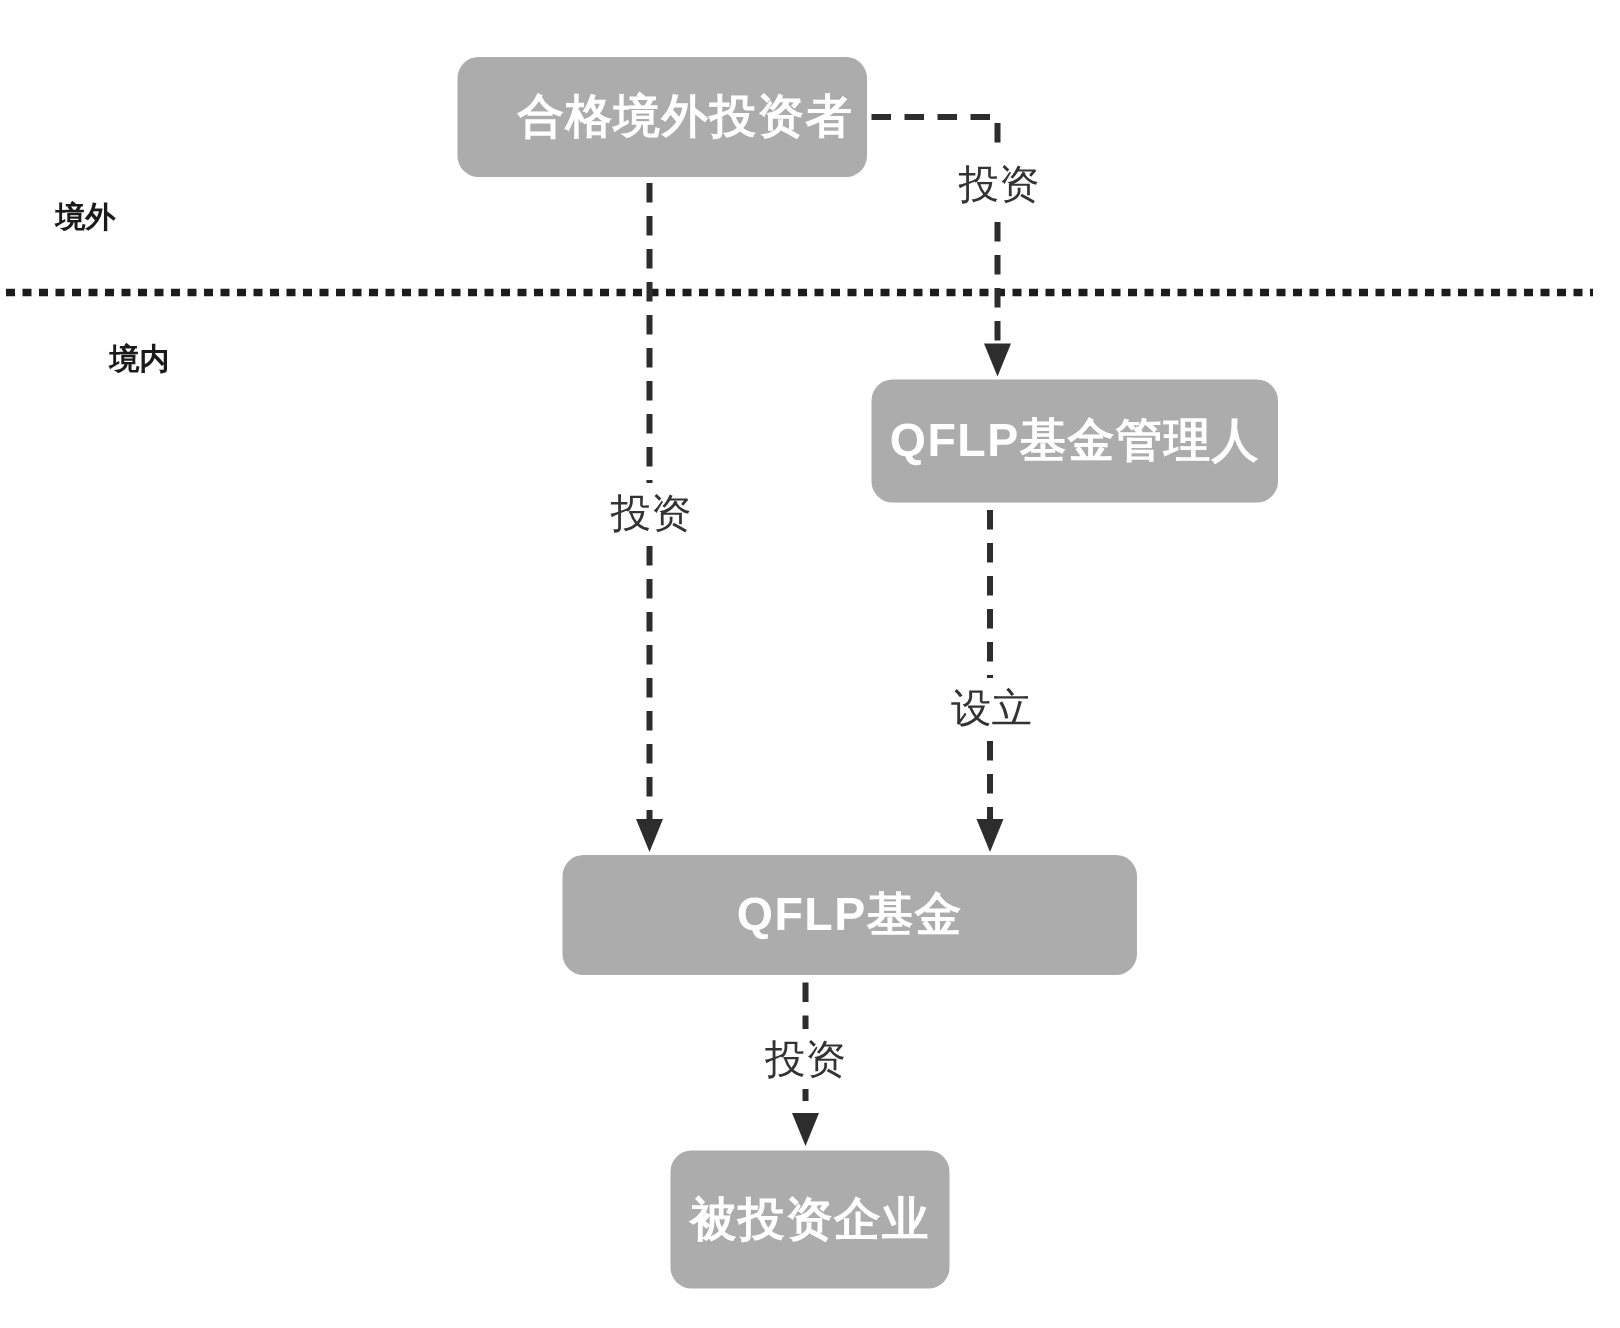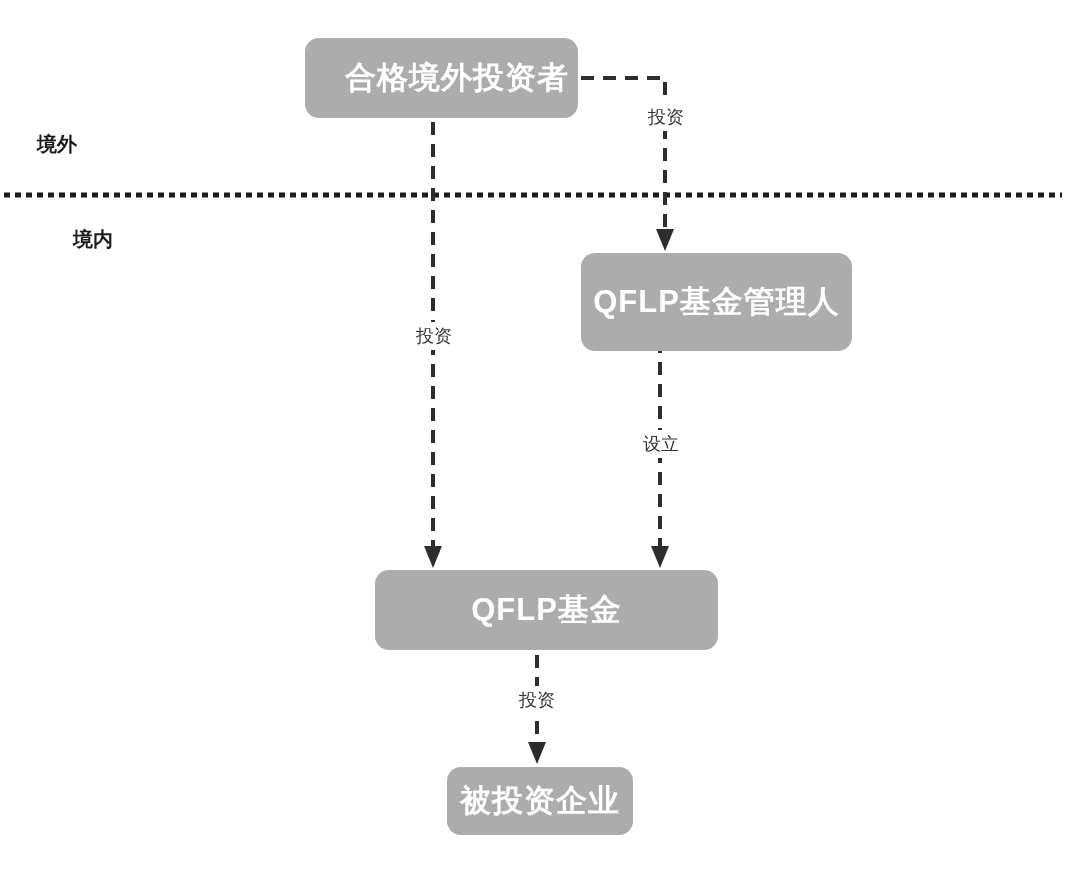--- a/index.html
+++ b/index.html
@@ -40,21 +40,21 @@
     position: absolute;
     color: #1a1a1a;
     font-weight: bold;
     font-size: 20px;
     white-space: nowrap;
   }
 
   .edge-label {
     position: absolute;
     color: #333333;
-    font-size: 18px;
+    font-size: 27px;
     background: #ffffff;
     padding: 2px 3px;
     white-space: nowrap;
     transform: translateX(-50%);
   }
 </style>
 </head>
 <body>
 
 <div class="canvas">
@@ -74,27 +74,27 @@
 
     <line x1="537" y1="655" x2="537" y2="744" stroke="#2d2d2d" stroke-width="4" stroke-dasharray="13 9"></line>
     <polygon points="537,764 528,742 546,742" fill="#2d2d2d"></polygon>
   </svg>
 
   <div class="region-label" style="left:37px; top:131px;">境外</div>
   <div class="region-label" style="left:37px; top:226px;margin-left:36px;">境内</div>
 
   <div class="node" style="left:305px; top:38px; width:273px; height:80px;padding-left:31px;">合格境外投资者</div>
 
-  <div class="node" style="left:581px; top:253px; width:271px; height:98px;">QFLP基金管理人</div>
+  <div class="node" style="left:581px; top:253px; width:271px; height:82px;">QFLP基金管理人</div>
 
-  <div class="node" style="left:375px; top:570px; width:343px; height:80px;">QFLP基金</div>
+  <div class="node" style="left:375px; top:570px; width:383px; height:80px;">QFLP基金</div>
 
-  <div class="node" style="left:447px; top:767px; width:186px; height:68px;">被投资企业</div>
+  <div class="node" style="left:447px; top:767px; width:186px; height:92px;">被投资企业</div>
 
   <div class="edge-label" style="left:666px; top:103px;">投资</div>
 
   <div class="edge-label" style="left:434px; top:322px;">投资</div>
 
-  <div class="edge-label" style="left:661px; top:430px;text-align:center;">设立</div>
+  <div class="edge-label" style="left:661px; top:452px;text-align:center;">设立</div>
 
   <div class="edge-label" style="left:537px; top:686px;">投资</div>
 
 </div>
 
 </body></html>

